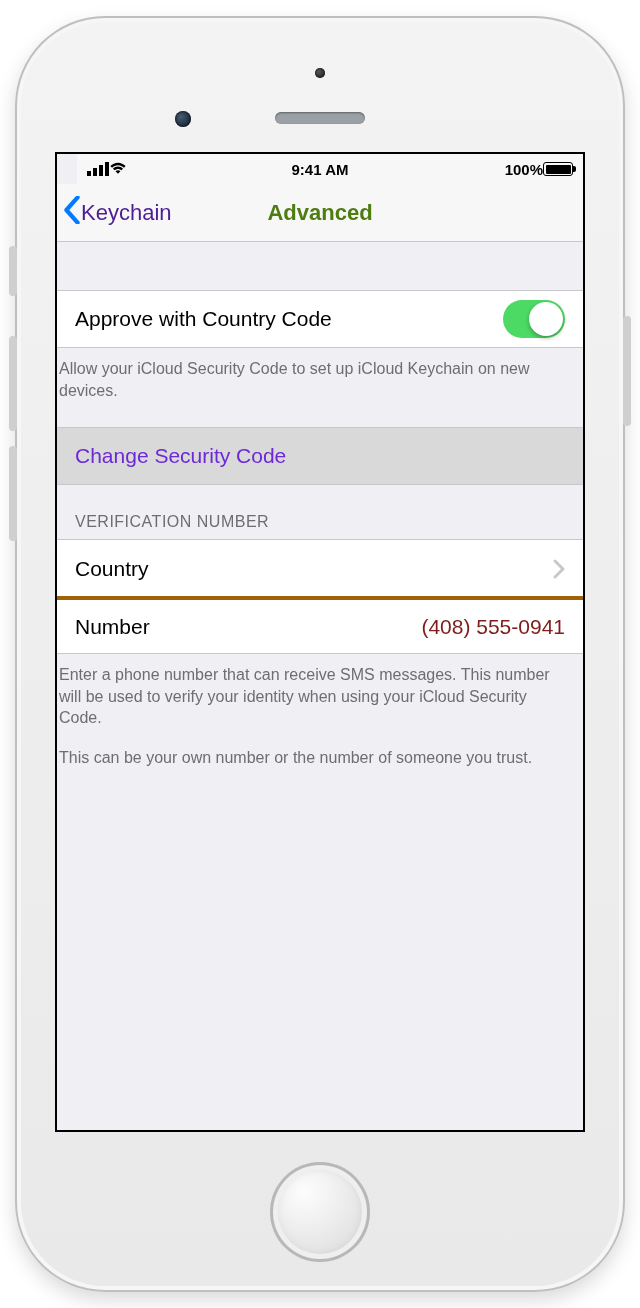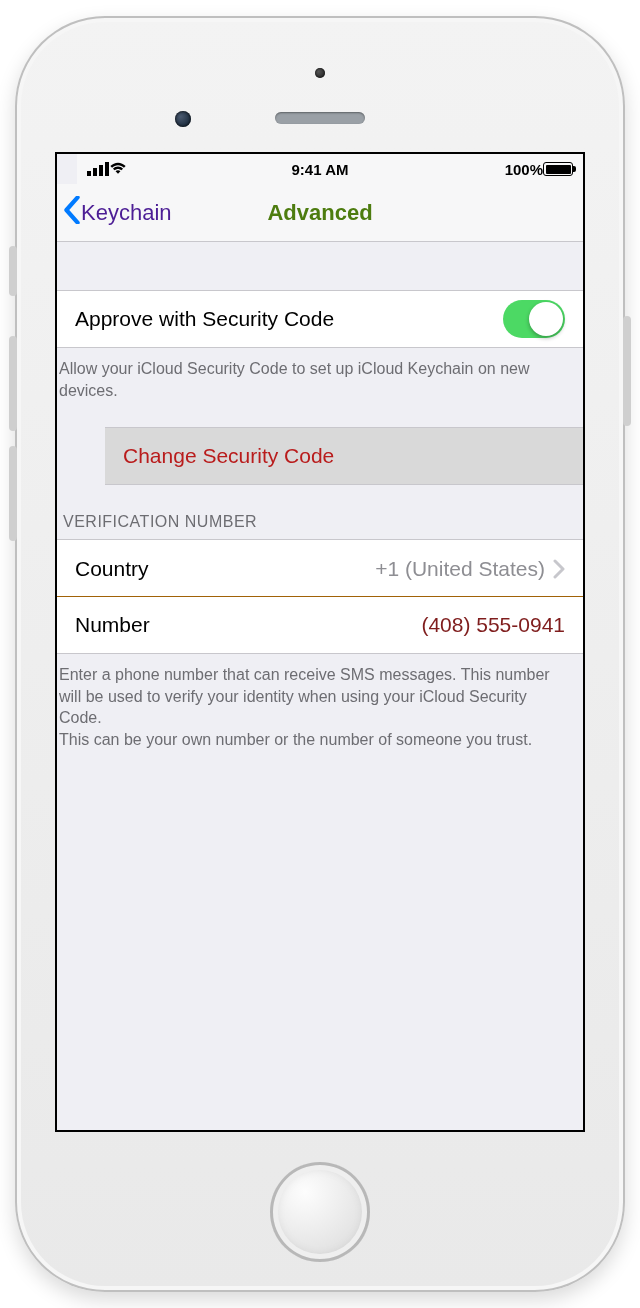--- a/index.html
+++ b/index.html
@@ -109,42 +109,42 @@
     font-size:22px; font-weight:600; color:#4d7c0f;
   }
 
   
   .content { flex:1; overflow:auto; background:#efeff4; }
 
   .cell {
     background:#fff; min-height:58px;
     display:flex; align-items:center;
     padding:0 18px; font-size:21px; color:#000;
-    border-top:1px solid #a16207; border-bottom:1px solid #c8c7cc;
+    border-top:4px solid #a16207; border-bottom:1px solid #c8c7cc;
     margin-top:-1px;
     position:relative;
   }
   .cell.first { border-top:1px solid #c8c7cc; margin-top:0; }
   .cell .label { flex:1; }
   .cell .value { color:#8e8e93; }
   .cell .value.dark { color:#7f1d1d; }
-  .cell.link { color:#b91c1c;margin-left:48px; }
+  .cell.link { color:#6d28d9; }
   .cell.pressed { background:#d9d9d9; }
   .cell.separator-inset { border-bottom:none;align-items:center; }
   .cell.separator-inset::after{
     content:""; position:absolute; left:18px; right:0; bottom:0; height:1px; background:#c8c7cc;
   }
 
   .group-spacer { height:48px; }
   .footer-text {
     padding:10px 18px 0 2px; font-size:16px; color:#6d6d72; line-height:1.35;
   }
-  .footer-text p + p { }
+  .footer-text p + p { margin-top:18px; }
   .header-text {
-    padding:28px 18px 8px 6px; font-size:16px; color:#6d6d72;
+    padding:28px 18px 8px 18px; font-size:16px; color:#6d6d72;
     letter-spacing:.5px; text-transform:uppercase;
   }
 
   
   .toggle {
     width:62px; height:38px; border-radius:19px; position:relative;
     background:#4cd964;
   }
   .toggle .knob {
     position:absolute; right:2px; top:2px; width:34px; height:34px;
@@ -207,40 +207,39 @@
         <span>Keychain</span>
       </div>
       <div class="title">Advanced</div>
     </div>
 
     <div class="content">
 
       <div class="group-spacer"></div>
 
       <div class="cell first">
-        <span class="label">Approve with Security Code</span>
+        <span class="label">Approve with Country Code</span>
         <span class="toggle">
           <span class="knob"></span>
         </span>
       </div>
       <div class="footer-text">
         <p>Allow your iCloud Security Code to set up iCloud Keychain on new devices.</p>
       </div>
 
       <div style="height:26px"></div>
 
       <div class="cell link pressed first">
         <span>Change Security Code</span>
       </div>
 
       <div class="header-text">Verification Number</div>
 
       <div class="cell first separator-inset">
         <span class="label">Country</span>
-        <span class="value">+1 (United States)</span>
         <span class="chevron">
           <svg viewBox="0 0 12 20">
               <polyline points="2,2 10,10 2,18" fill="none" stroke="#c7c7cc" stroke-width="3" stroke-linecap="round" stroke-linejoin="round"></polyline>
             </svg>
         </span>
       </div>
 
       <div class="cell">
         <span class="label">Number</span>
         <span class="value dark">(408) 555-0941</span>

